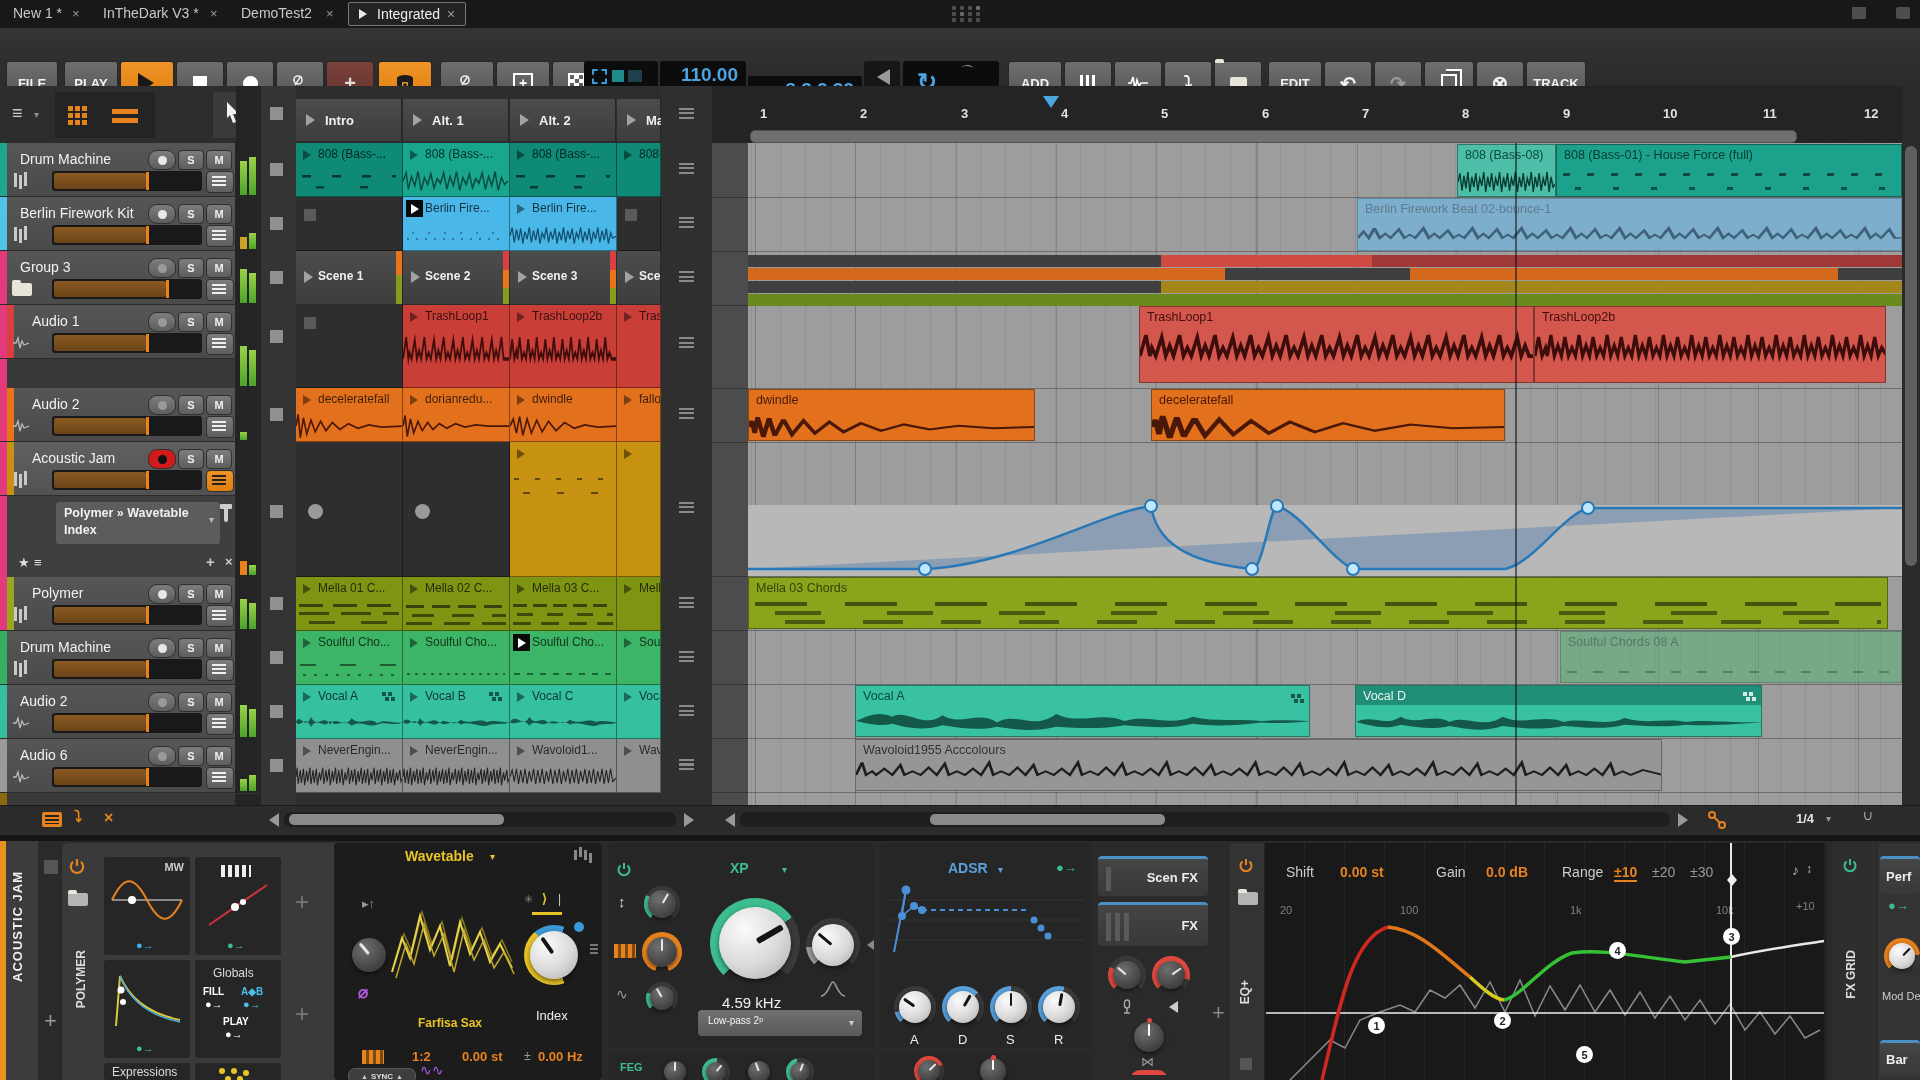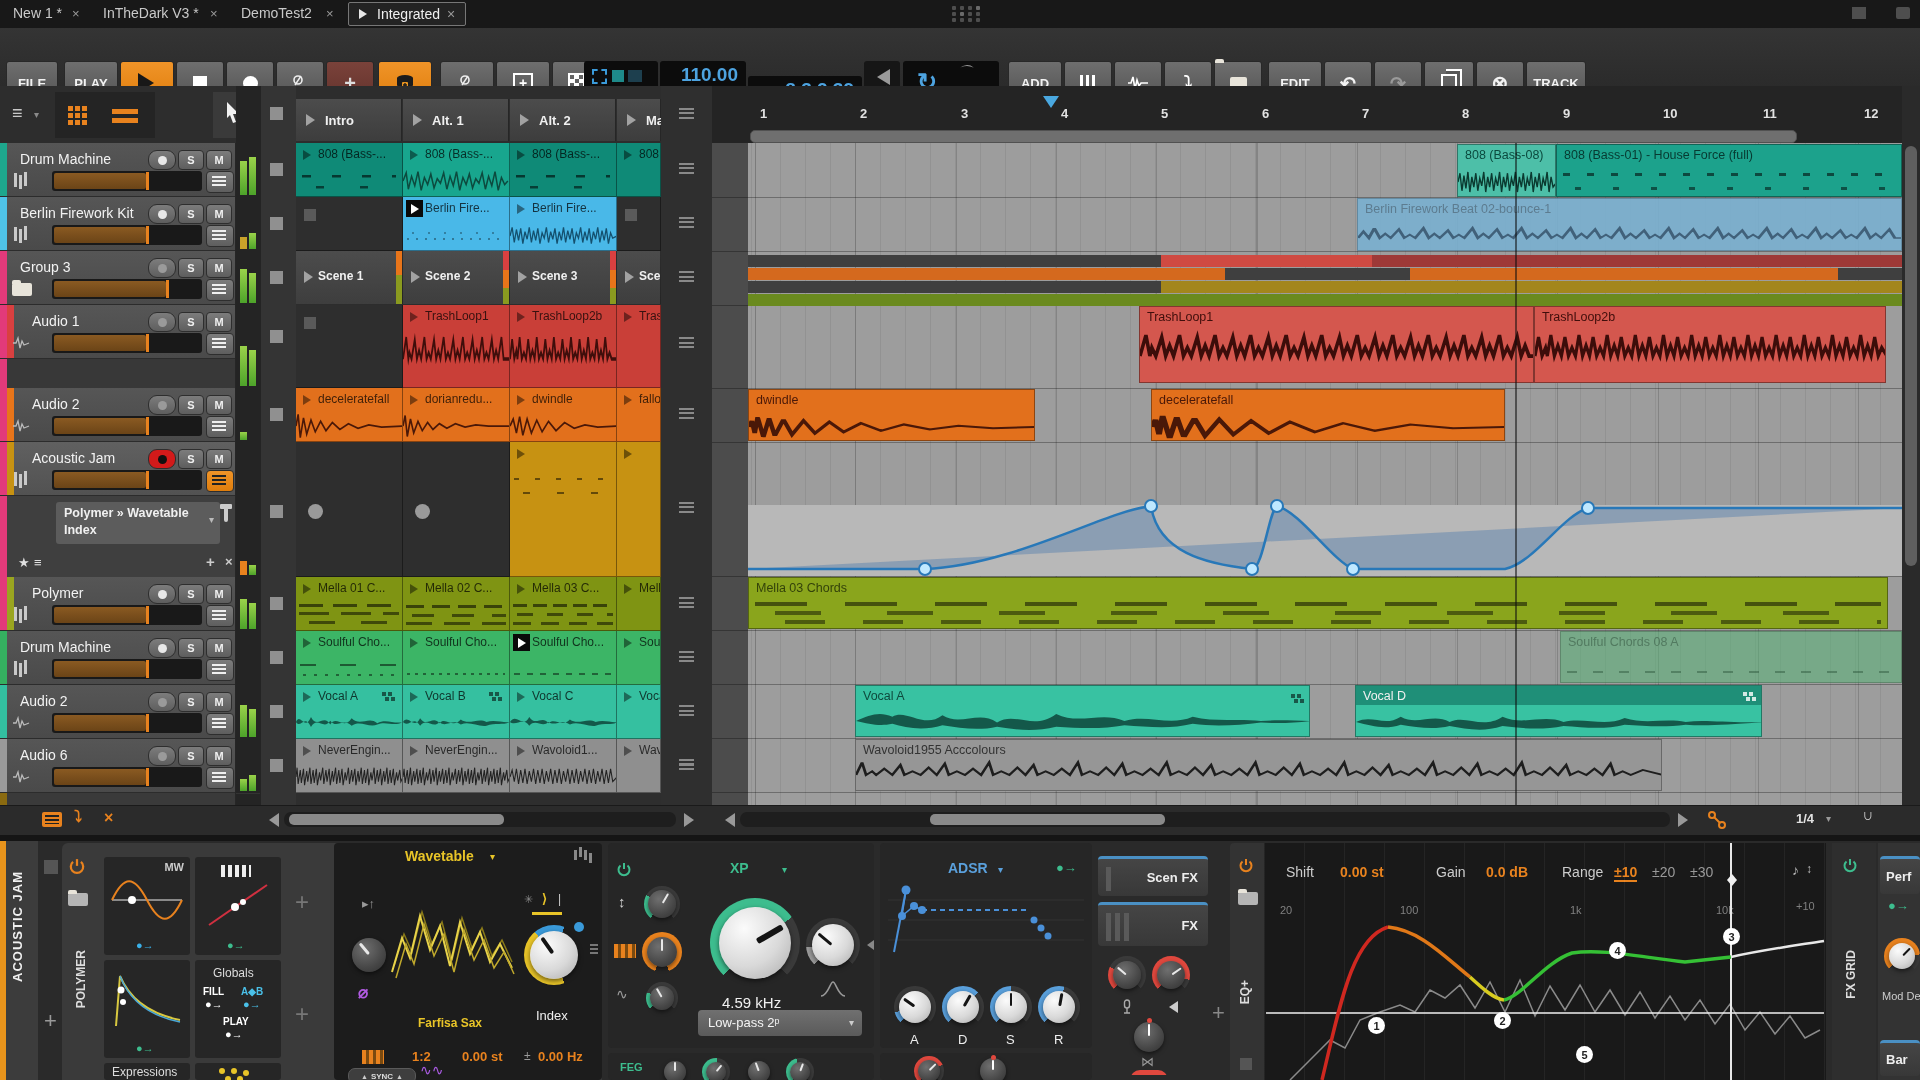--- a/index.html
+++ b/index.html
@@ -1038,21 +1038,21 @@
 <span class="p" style="left:722px;top:994px;color:#f0f0f0;font-size:15px">4.59 kHz</span>
 <div class="ring" style="left:806px;top:918px;width:54px;height:54px;background:conic-gradient(from 225deg,#9a9a9a 0 40deg,#3a3a3a 40deg 270deg,transparent 270deg)"></div>
 <div class="knob" style="left:812px;top:924px;width:42px;height:42px">
       <i style="transform:rotate(-50deg)"></i>
     </div>
 <b class="p tri-r" style="left:864px;top:940px;border-right:7px solid #888;border-top:5px solid transparent;border-bottom:5px solid transparent"></b>
 <svg class="p" style="left:820px;top:980px" width="26" height="18" viewBox="0 0 26 18">
       <path d="M1 16 C8 16 10 2 13 2 C16 2 18 16 25 16" fill="none" stroke="#999" stroke-width="1.6"></path>
     </svg>
 <div class="p" style="left:698px;top:1010px;width:164px;height:26px;background:linear-gradient(#707070,#5a5a5a);border-radius:4px">
- <span class="p" style="left:10px;top:5px;color:#f4f4f4;font-size:13px">Low-pass 2ᵖ</span>
+ <span class="p" style="left:10px;top:5px;color:#f4f4f4;font-size:10px">Low-pass 2ᵖ</span>
  <span class="p" style="right:8px;top:7px;color:#ccc;font-size:10px">▾</span>
 </div>
 <div class="p" style="left:608px;top:1053px;width:266px;height:27px;background:#262626;border-radius:4px">
  <span class="p" style="left:12px;top:8px;color:#3dbd8e;font-size:11px;font-weight:bold">FEG</span>
  <div class="dknob" style="left:56px;top:8px;width:22px;height:22px">
         <i></i>
       </div>
  <div class="ring" style="left:94px;top:5px;width:28px;height:28px;background:conic-gradient(from 225deg,#3dbd8e 0 140deg,#3a3a3a 140deg 270deg,transparent 270deg)"></div>
  <div class="dknob" style="left:98px;top:9px;width:20px;height:20px">
         <i style="transform:rotate(40deg)"></i>

